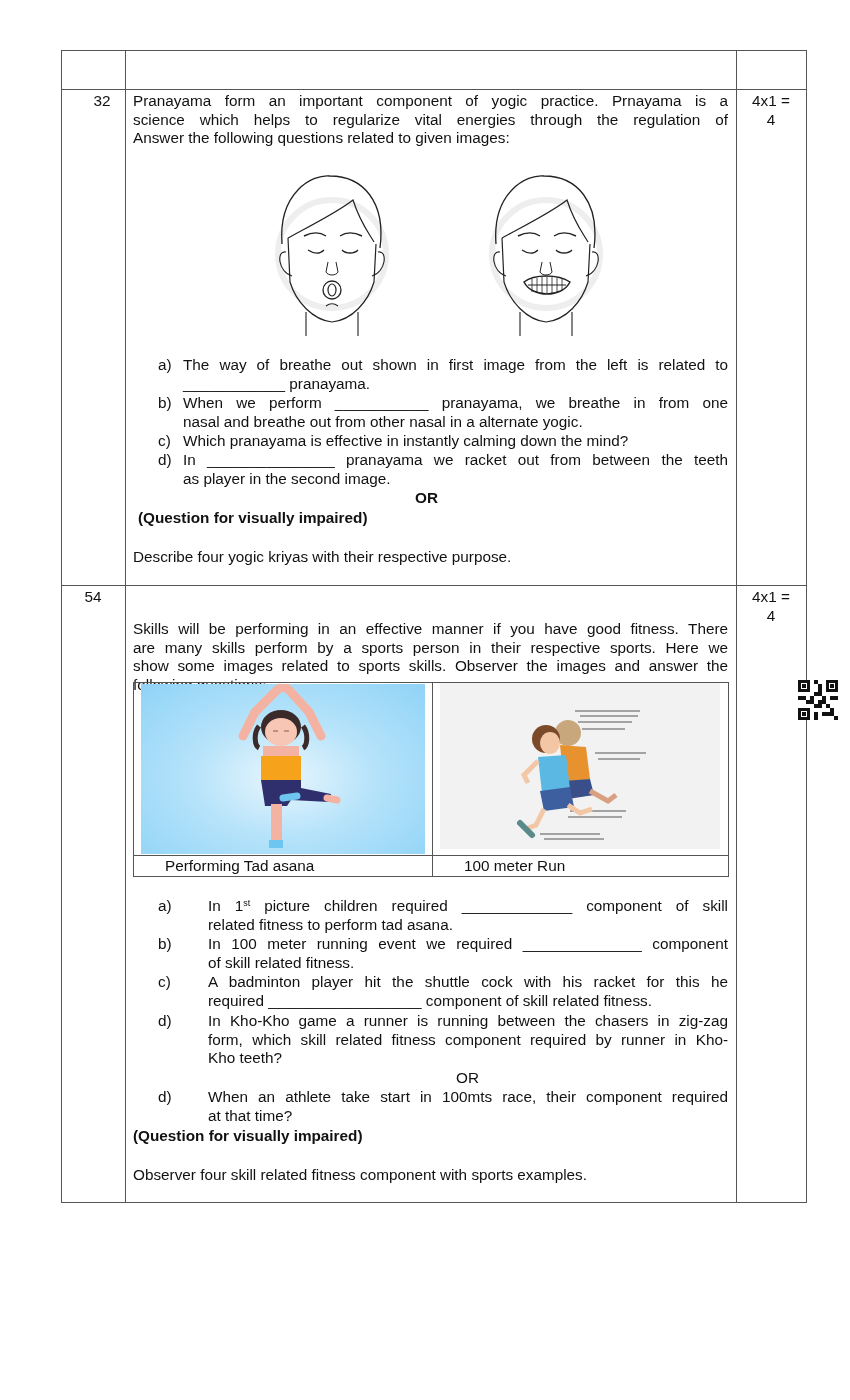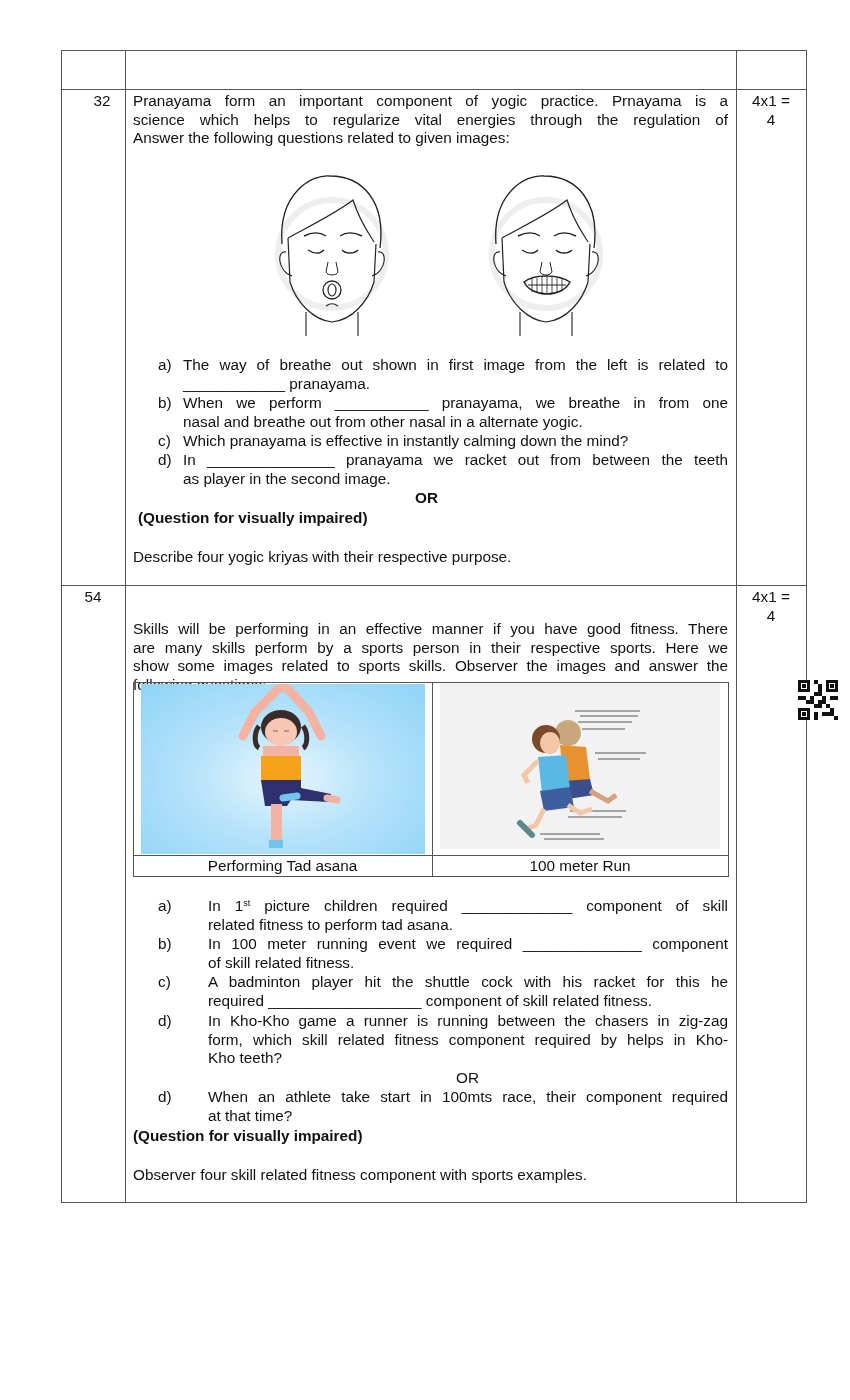--- a/index.html
+++ b/index.html
@@ -14,21 +14,21 @@
     .qnum { position: absolute; width: 64px; text-align: center; }
     .marks { position: absolute; width: 70px; text-align: center; }
     .para { position: absolute; text-align: justify; text-align-last: left; }
     .item { position: absolute; }
     .item .lbl { position: absolute; left: 0; top: 0; }
     .item .txt { position: absolute; top: 0; text-align: justify; }
     .txt .l1 { display: block; text-align: justify; text-align-last: justify; }
     .txt .l2 { display: block; text-align: left; }
     .bold { font-weight: bold; }
     sup { font-size: 9px; line-height: 0; vertical-align: 5px; }
-    .caption { position: absolute; text-align: center; }
+    .caption { position: absolute; text-align: left; padding-left: 32px; }
   </style>
 </head>
 <body>
 
 <div>
   <div class="hline" style="left:61px; top:50px; width:746px;"></div>
   <div class="hline" style="left:61px; top:89px; width:746px;"></div>
   <div class="hline" style="left:61px; top:585px; width:746px;"></div>
   <div class="hline" style="left:61px; top:1202px; width:746px;"></div>
   <div class="vline" style="left:61px; top:50px; height:1153px;"></div>
@@ -222,21 +222,21 @@
     <span class="lbl">c)</span>
     <div class="txt" style="left:50px; width:520px;">
       <span class="l1">A badminton player hit the shuttle cock with his racket for this he</span>
       <span class="l2">required __________________ component of skill related fitness.</span>
     </div>
   </div>
   <div class="item" style="left:158px; top:1012px; width:570px; height:57px;">
     <span class="lbl">d)</span>
     <div class="txt" style="left:50px; width:520px;">
       <span class="l1">In Kho-Kho game a runner is running between the chasers in zig-zag</span>
-      <span class="l1">form, which skill related fitness component required by helps in Kho-</span>
+      <span class="l1">form, which skill related fitness component required by runner in Kho-</span>
       <span class="l2">Kho teeth?</span>
     </div>
   </div>
 
   <div class="abs" style="left:456px; top:1069px;">OR</div>
 
   <div class="item" style="left:158px; top:1088px; width:570px; height:38px;">
     <span class="lbl">d)</span>
     <div class="txt" style="left:50px; width:520px;">
       <span class="l1">When an athlete take start in 100mts race, their component required</span>

